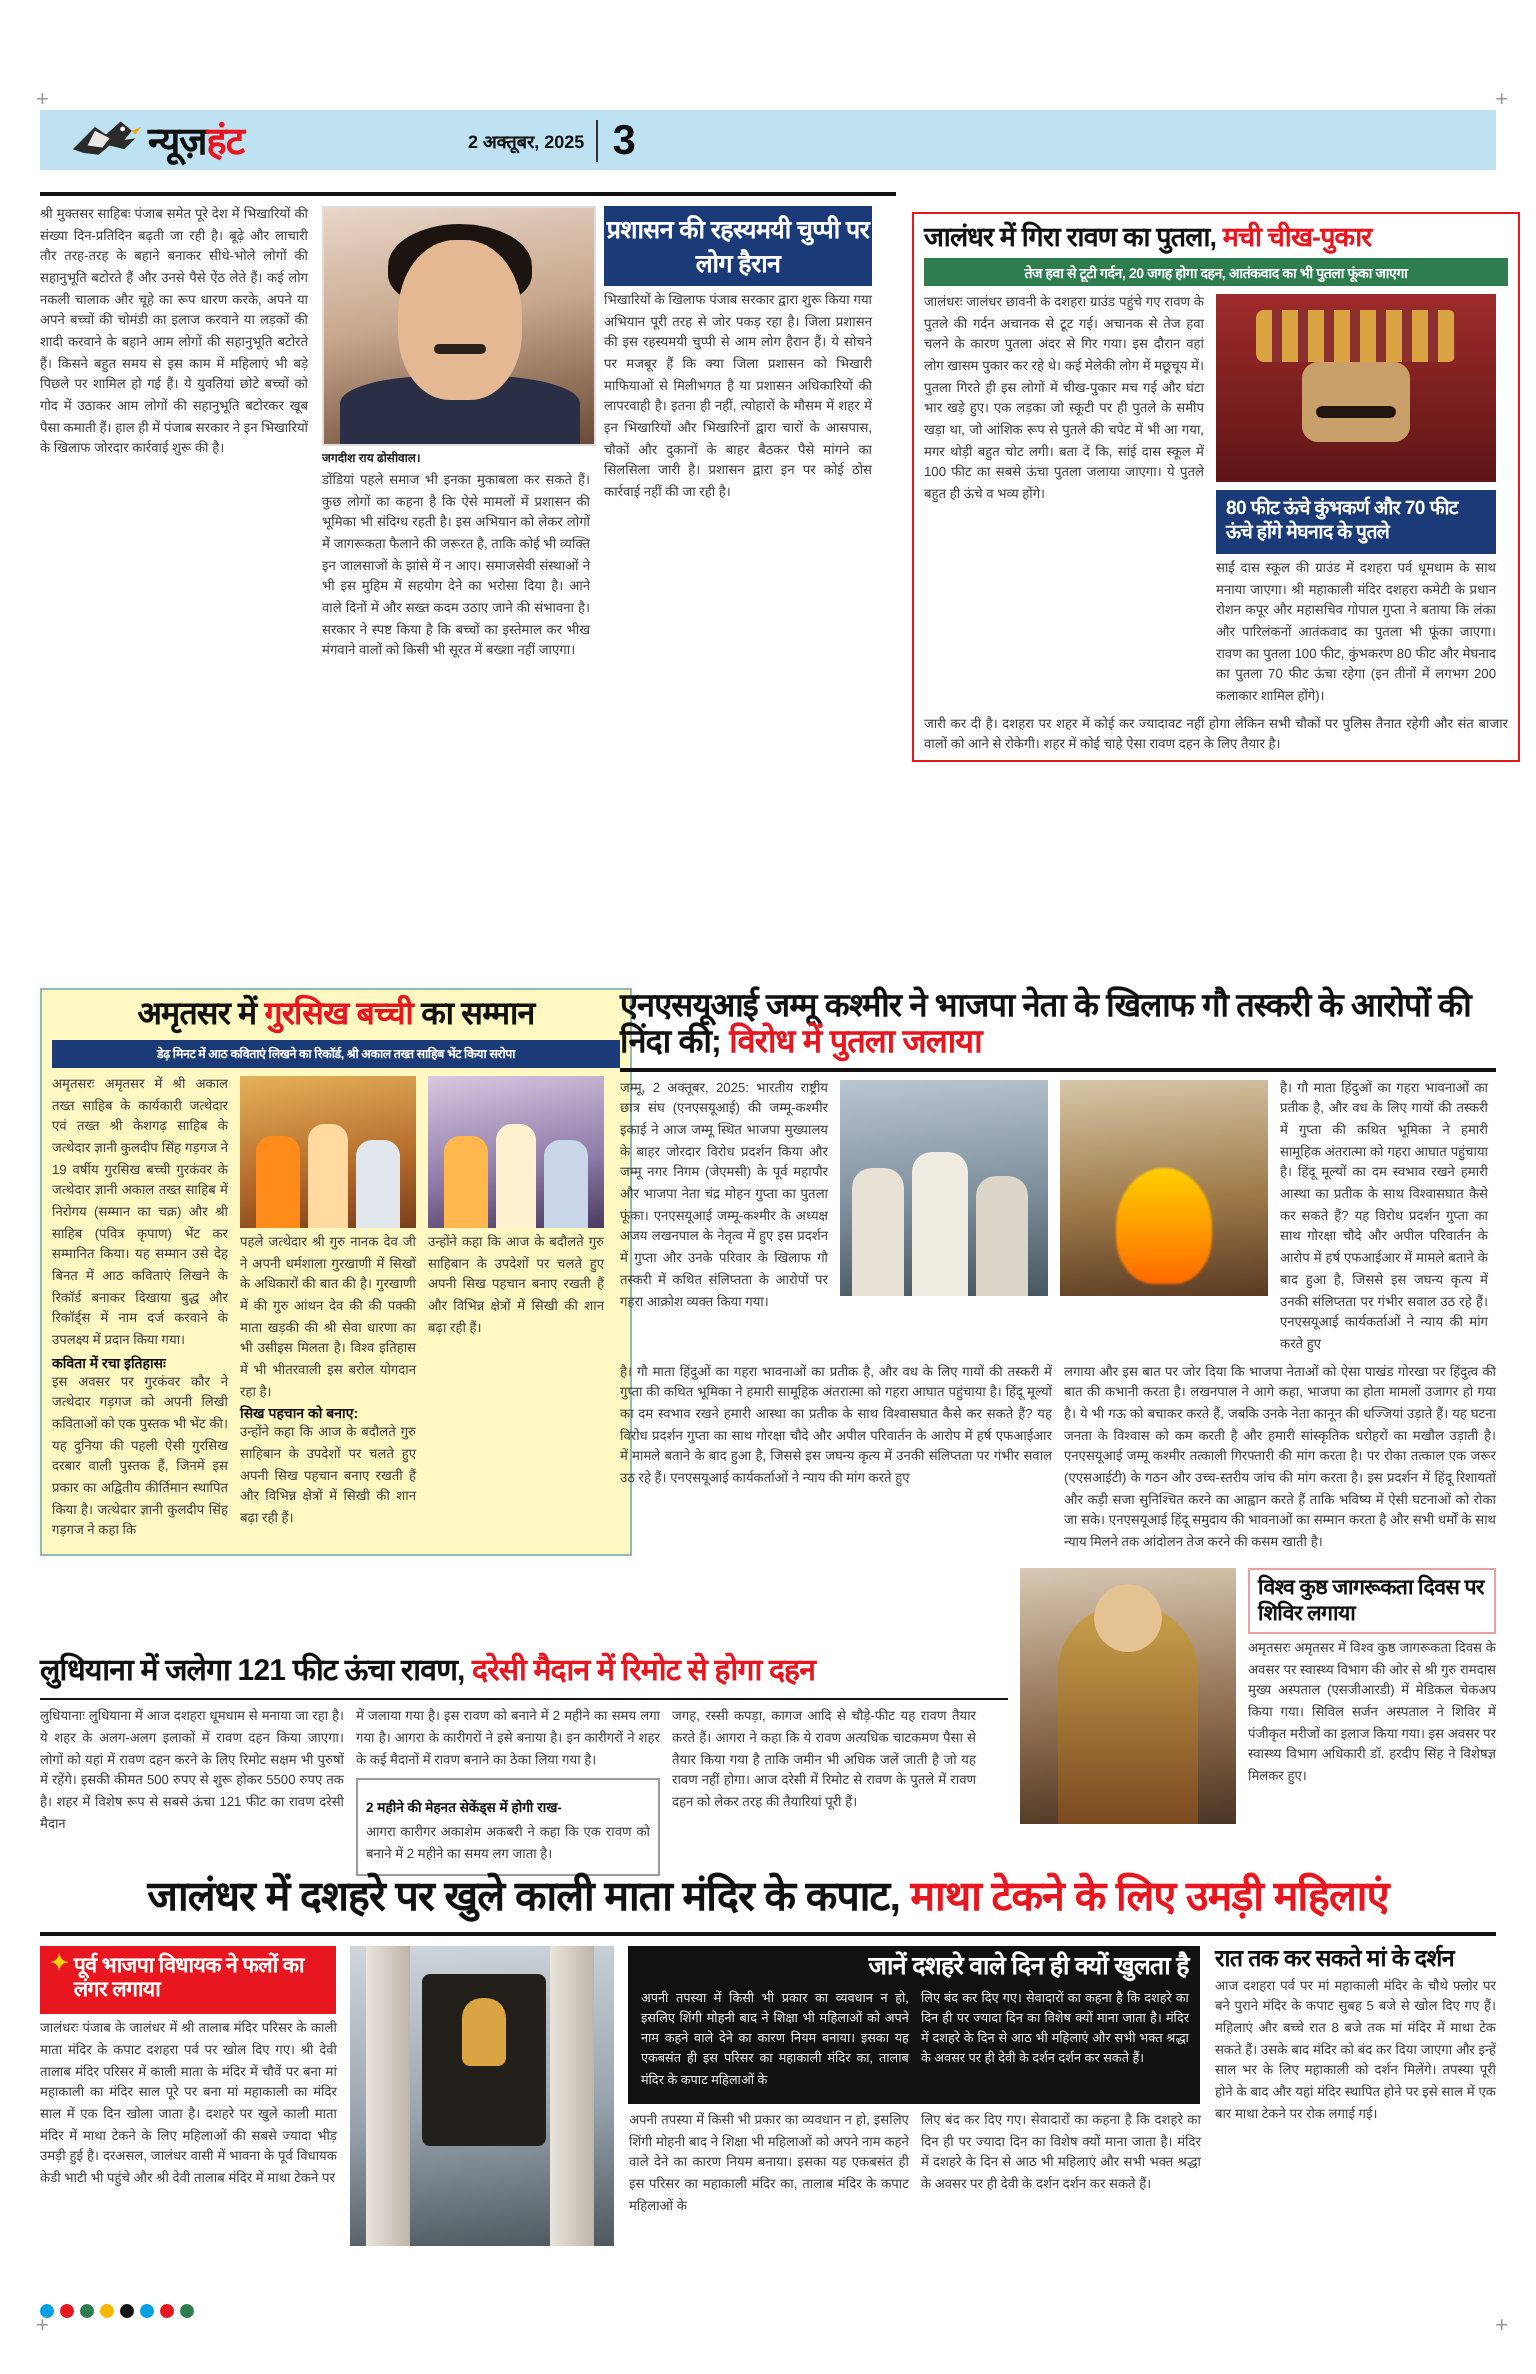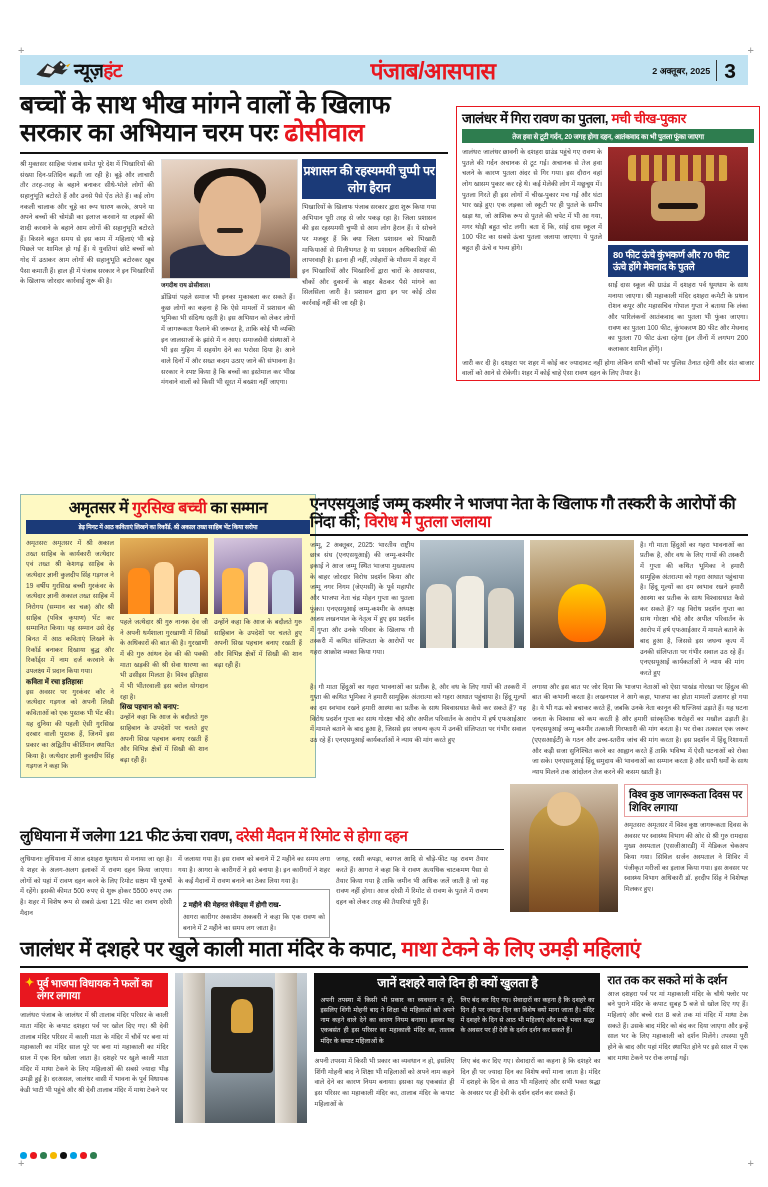--- a/index.html
+++ b/index.html
@@ -94,36 +94,36 @@
   .s6{position:absolute;left:510px;top:784px;width:238px;}
   .s6-grid{display:flex;gap:6px;}
   .s6-photo{width:108px;height:128px;background:linear-gradient(175deg,#d8c9b4,#8d6a4b 60%,#4a3524);position:relative;overflow:hidden;}
   .s6-photo .fig{position:absolute;left:50%;bottom:0;transform:translateX(-50%);width:70px;height:110px;background:linear-gradient(180deg,#c9a24a,#7a4a22);border-radius:34px 34px 0 0;}
   .s6-photo .hd{position:absolute;left:50%;top:8px;transform:translateX(-50%);width:34px;height:34px;background:#e6c392;border-radius:50%;}
   .s6-hbox{border:1px solid #e8a0a0;padding:3px 4px;}
   .s6-hbox h3{margin:0;font-size:10.6px;line-height:1.18;letter-spacing:-.3px;}
 
   
   .s7{position:absolute;left:20px;top:938px;width:728px;}
-  .s7 h1{margin:0;font-size:20.5px;text-align:left;}
+  .s7 h1{margin:0;font-size:20.5px;text-align:center;}
   .s7 .rule{height:1.8px;background:#111;margin:5px 0 5px;}
   .s7-grid{display:flex;gap:7px;}
   .c-a{width:150px;}
   .c-b{width:132px;}
   .c-c{width:286px;}
   .c-d{width:142px;}
   .redbox{background:#e8171f;color:#fff;font-weight:bold;font-size:10.6px;line-height:1.2;padding:4px 5px 5px;letter-spacing:-.3px;display:flex;gap:3px;}
   .star{color:#ffd200;font-size:11px;line-height:1;}
   .b7-photo{width:132px;height:150px;background:linear-gradient(175deg,#cfd6dc,#98a4ad 55%,#4d575e);position:relative;overflow:hidden;}
   .b7-photo .pil1{position:absolute;left:8px;top:0;width:22px;height:150px;background:linear-gradient(90deg,#e9e4dc,#bdb5a9);}
   .b7-photo .pil2{position:absolute;right:10px;top:0;width:22px;height:150px;background:linear-gradient(90deg,#e9e4dc,#bdb5a9);}
   .b7-photo .shr{position:absolute;left:36px;top:14px;width:62px;height:86px;background:#23201c;border-radius:4px;}
   .b7-photo .idol{position:absolute;left:56px;top:26px;width:22px;height:34px;background:#d9a441;border-radius:10px 10px 4px 4px;}
   .blackbox{background:#111;color:#fff;padding:4px 6px 6px;}
-  .blackbox h3{margin:0;font-size:12.4px;text-align:center;letter-spacing:-.3px;}
+  .blackbox h3{margin:0;font-size:12.4px;text-align:right;letter-spacing:-.3px;}
   .blackbox .cols{display:flex;gap:6px;margin-top:4px;}
   .blackbox .cols>div{width:134px;font-size:6.4px;line-height:1.6;text-align:justify;color:#e9e9e9;}
   .s7-d h3{margin:0;font-size:11.6px;letter-spacing:-.3px;}
 
   
   .colorbar{position:absolute;left:20px;bottom:28px;display:flex;gap:3px;align-items:center;}
   .colorbar span{width:7px;height:7px;border-radius:50%;display:block;}
 </style>
 </head>
 <body>
@@ -142,31 +142,27 @@
           <path d="M2 18 L14 6 L20 10 L28 3 L34 8 L30 13 L36 12 L30 18 L22 16 L16 21 L8 20 Z" fill="#2b2b2b"></path>
           <path d="M14 8 L22 12 L18 17 L10 16 Z" fill="#e9e9e9"></path>
           <circle cx="29" cy="7" r="1.3" fill="#fff"></circle>
           <path d="M34 8 L39 6 L36 10 Z" fill="#f0a500"></path>
         </svg>
       </span>
       <span class="brand">
         <span class="b1">न्यूज़</span><span class="b2">हंट</span>
       </span>
     </div>
-    <div class="section-title">पंजाब/आसपास</div>
     <div class="date-wrap">
       <span class="date">2 अक्तूबर, 2025</span>
       <span class="pageno">3</span>
     </div>
   </div>
 
   <div class="s1">
-    <h1 class="hl">
-      <span>बच्चों के साथ भीख मांगने वालों के खिलाफ सरकार का अभियान चरम परः </span><span class="red">ढोसीवाल</span>
-    </h1>
     <div class="rule"></div>
     <div class="s1-grid">
       <div class="s1-c">
         <p class="body-col" style="margin:0">श्री मुक्तसर साहिबः पंजाब समेत पूरे देश में भिखारियों की संख्या दिन-प्रतिदिन बढ़ती जा रही है। बूढ़े और लाचारी तौर तरह-तरह के बहाने बनाकर सीधे-भोले लोगों की सहानुभूति बटोरते हैं और उनसे पैसे ऐंठ लेते हैं। कई लोग नकली चालाक और चूहे का रूप धारण करके, अपने या अपने बच्चों की चोमंडी का इलाज करवाने या लड़कों की शादी करवाने के बहाने आम लोगों की सहानुभूति बटोरते हैं। किसने बहुत समय से इस काम में महिलाएं भी बड़े पिछले पर शामिल हो गई हैं। ये युवतियां छोटे बच्चों को गोद में उठाकर आम लोगों की सहानुभूति बटोरकर खूब पैसा कमाती हैं। हाल ही में पंजाब सरकार ने इन भिखारियों के खिलाफ जोरदार कार्रवाई शुरू की है।</p>
       </div>
       <div class="s1-c">
         <div class="s1-photo">
           <span class="shirt"></span>
             <span class="hair"></span>
             <span class="face"></span>

